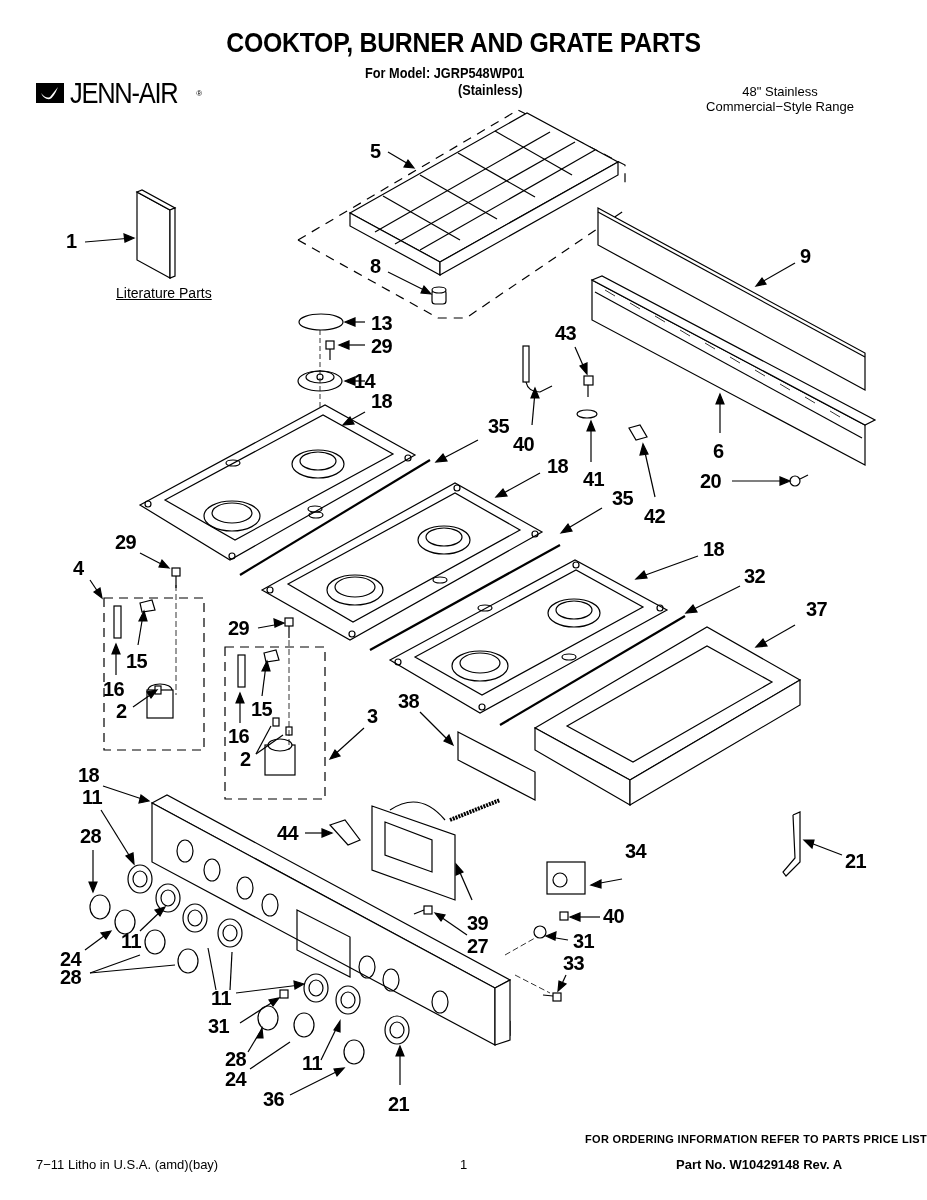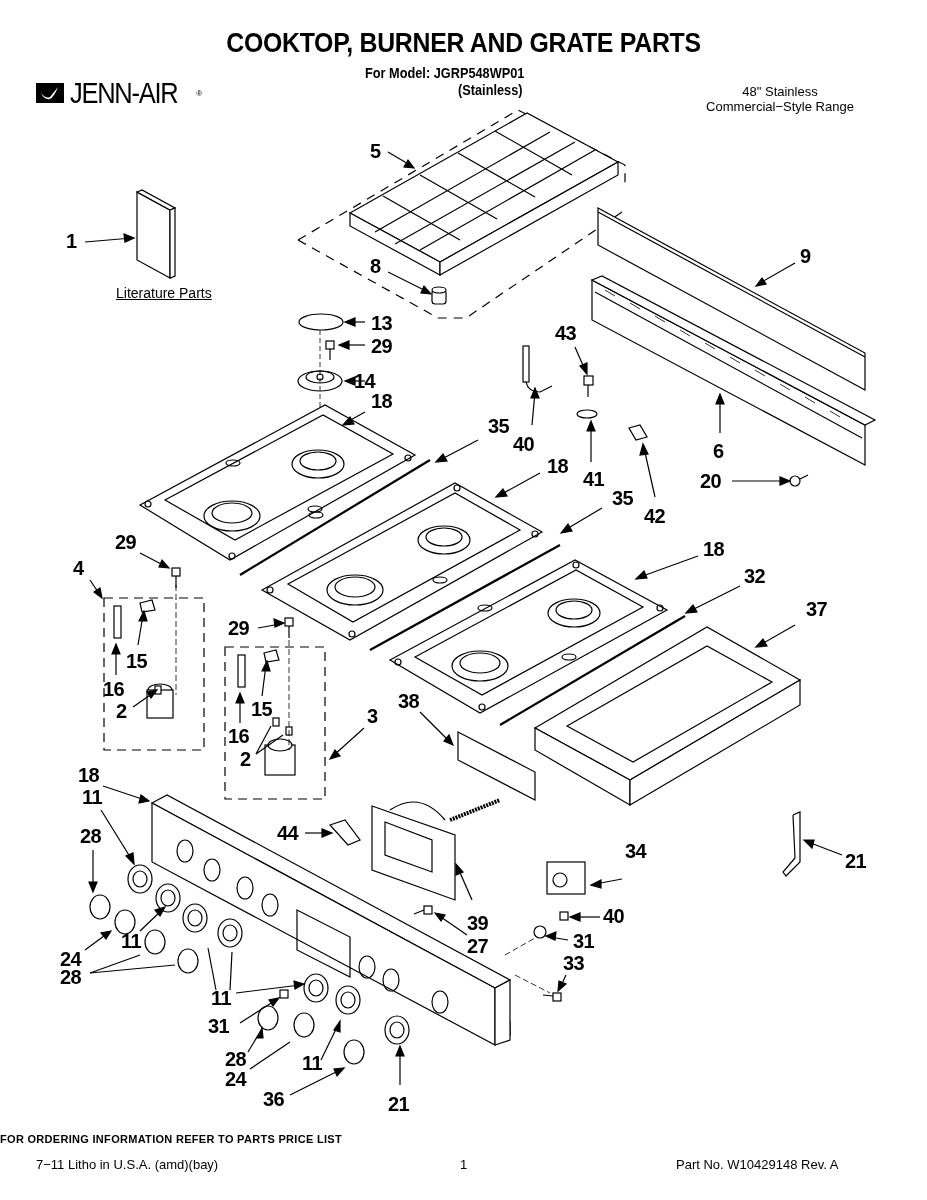--- a/index.html
+++ b/index.html
@@ -6,24 +6,24 @@
   body { width:927px; height:1200px; position:relative; overflow:hidden; font-family:"Liberation Sans", sans-serif; color:#000; }
   .abs { position:absolute; }
   .title { left:0; width:927px; top:28px; text-align:center; font-size:27px; font-weight:bold; letter-spacing:-0.3px; transform:scaleX(0.92); transform-origin:center; }
   .model { left:365px; top:64px; font-size:15px; font-weight:bold; transform:scaleX(0.85); transform-origin:left; }
   .color { left:458px; top:81px; font-size:15px; font-weight:bold; transform:scaleX(0.85); transform-origin:left; }
   .logo { left:36px; top:78px; display:flex; align-items:center; }
   .logo-mark { width:28px; height:20px; background:#000; position:relative; }
   .logo-text { font-size:30px; font-weight:normal; letter-spacing:-1.5px; margin-left:6px; transform:scaleX(0.85); transform-origin:left; line-height:1; }
   .logo-reg { font-size:8px; vertical-align:bottom; }
   .subtitle { left:690px; top:84px; width:180px; text-align:center; font-size:13px; line-height:15px; }
-  .footer-note { left:0; width:927px; top:1133px; text-align:left; font-size:11px; font-weight:bold; letter-spacing:0.3px; }
+  .footer-note { left:0; width:927px; top:1133px; text-align:right; font-size:11px; font-weight:bold; letter-spacing:0.3px; }
   .footer-left { left:36px; top:1157px; font-size:13px; }
   .footer-mid { left:460px; top:1157px; font-size:13px; }
-  .footer-right { left:676px; top:1157px; font-size:13px; }
+  .footer-right { left:676px; top:1157px; font-size:13px;font-weight:bold; }
   .lit-label { left:116px; top:285px; font-size:14px; text-decoration:underline; }
   .callout { font-size:20px; font-weight:bold; letter-spacing:-0.5px; }
   svg.diagram { position:absolute; left:0; top:0; }
 </style>
 </head>
 <body>
 
 <div class="abs title">COOKTOP, BURNER AND GRATE PARTS</div>
 <div class="abs model">For Model: JGRP548WP01</div>
 <div class="abs color">(Stainless)</div>

